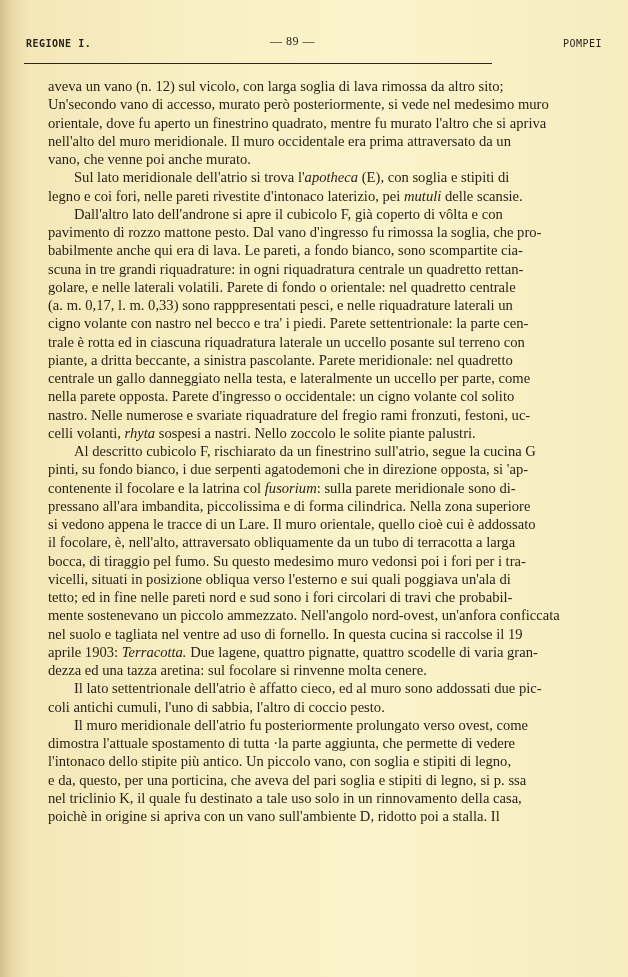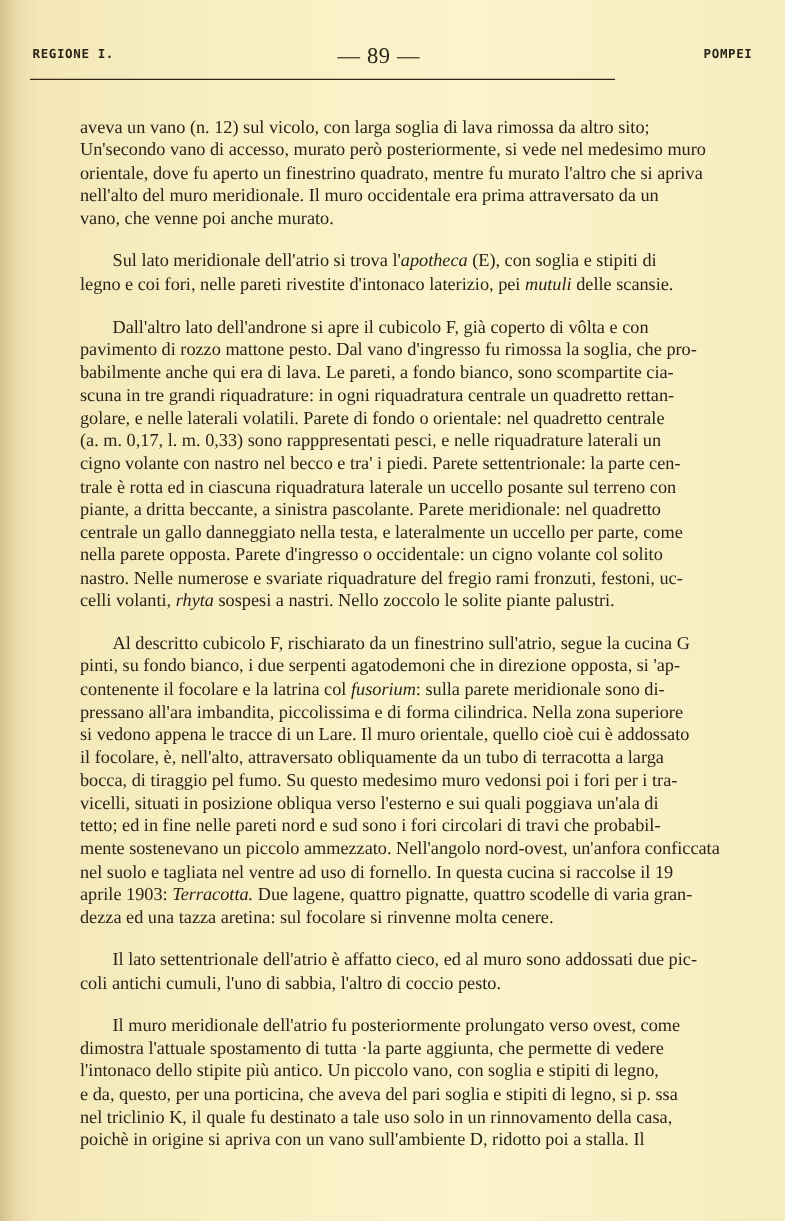--- a/index.html
+++ b/index.html
@@ -15,35 +15,35 @@
     background:
       linear-gradient(to right, rgba(150,120,70,0.35) 0px, rgba(190,160,100,0.18) 12px, rgba(0,0,0,0) 30px),
       linear-gradient(to right, #f3e6b6 0%, #f8efc4 30%, #fbf3cb 60%, #f6ecc0 100%);
   }
   .running-head {
     position: absolute; top: 36px; left: 26px; right: 26px;
     height: 16px;
     font-size: 10px; letter-spacing: 0.5px;
   }
   .rh-left { position: absolute; left: 0; top: 2px; font-weight: bold; font-family: "DejaVu Sans Mono", monospace; font-size: 10px; }
-  .rh-center { position: absolute; left: 244px; top: -2px; font-size: 18px; font-family: "Liberation Serif", serif; }
-  .rh-right { position: absolute; right: 0; top: 2px; font-weight: bold; font-family: "DejaVu Sans Mono", monospace; font-size: 10px; }
+  .rh-center { position: absolute; left: 244px; top: -2px; font-size: 12px; font-family: "Liberation Serif", serif; }
+  .rh-right { position: absolute; right: 0; top: 2px; font-weight: normal; font-family: "DejaVu Sans Mono", monospace; font-size: 10px; }
   .rule {
     position: absolute; top: 63px; left: 24px; width: 468px;
     border-top: 1.5px solid #2e2719;
   }
   .body-text {
     position: absolute; top: 77px; left: 22px; width: 470px;
     font-family: "Liberation Serif", serif;
     font-size: 14.6px;
     line-height: 18.25px;
     text-align: justify;
     color: #2a2418;
   }
-  .para { margin: 16px; text-indent: 26px; }
+  .para { margin: 0; text-indent: 26px; }
   .ln { display: block; text-align: justify; text-align-last: justify; white-space: nowrap; }
   .ln.last { text-align-last: left; font-family: Liberation Serif, serif; }
   .para .ln:first-child { padding-left: 0; }
   .indent { display: inline-block; width: 26px; }
   i { font-style: italic; }
 </style>
 </head>
 <body>
 
 <div class="page">

